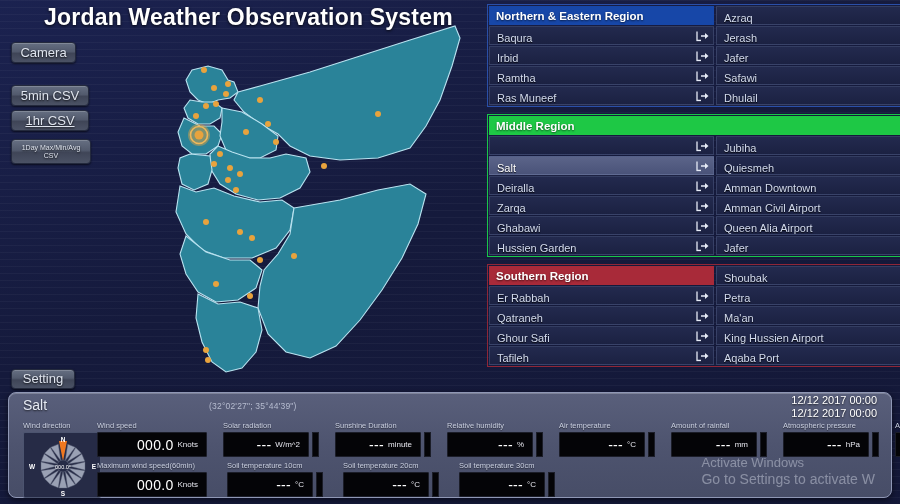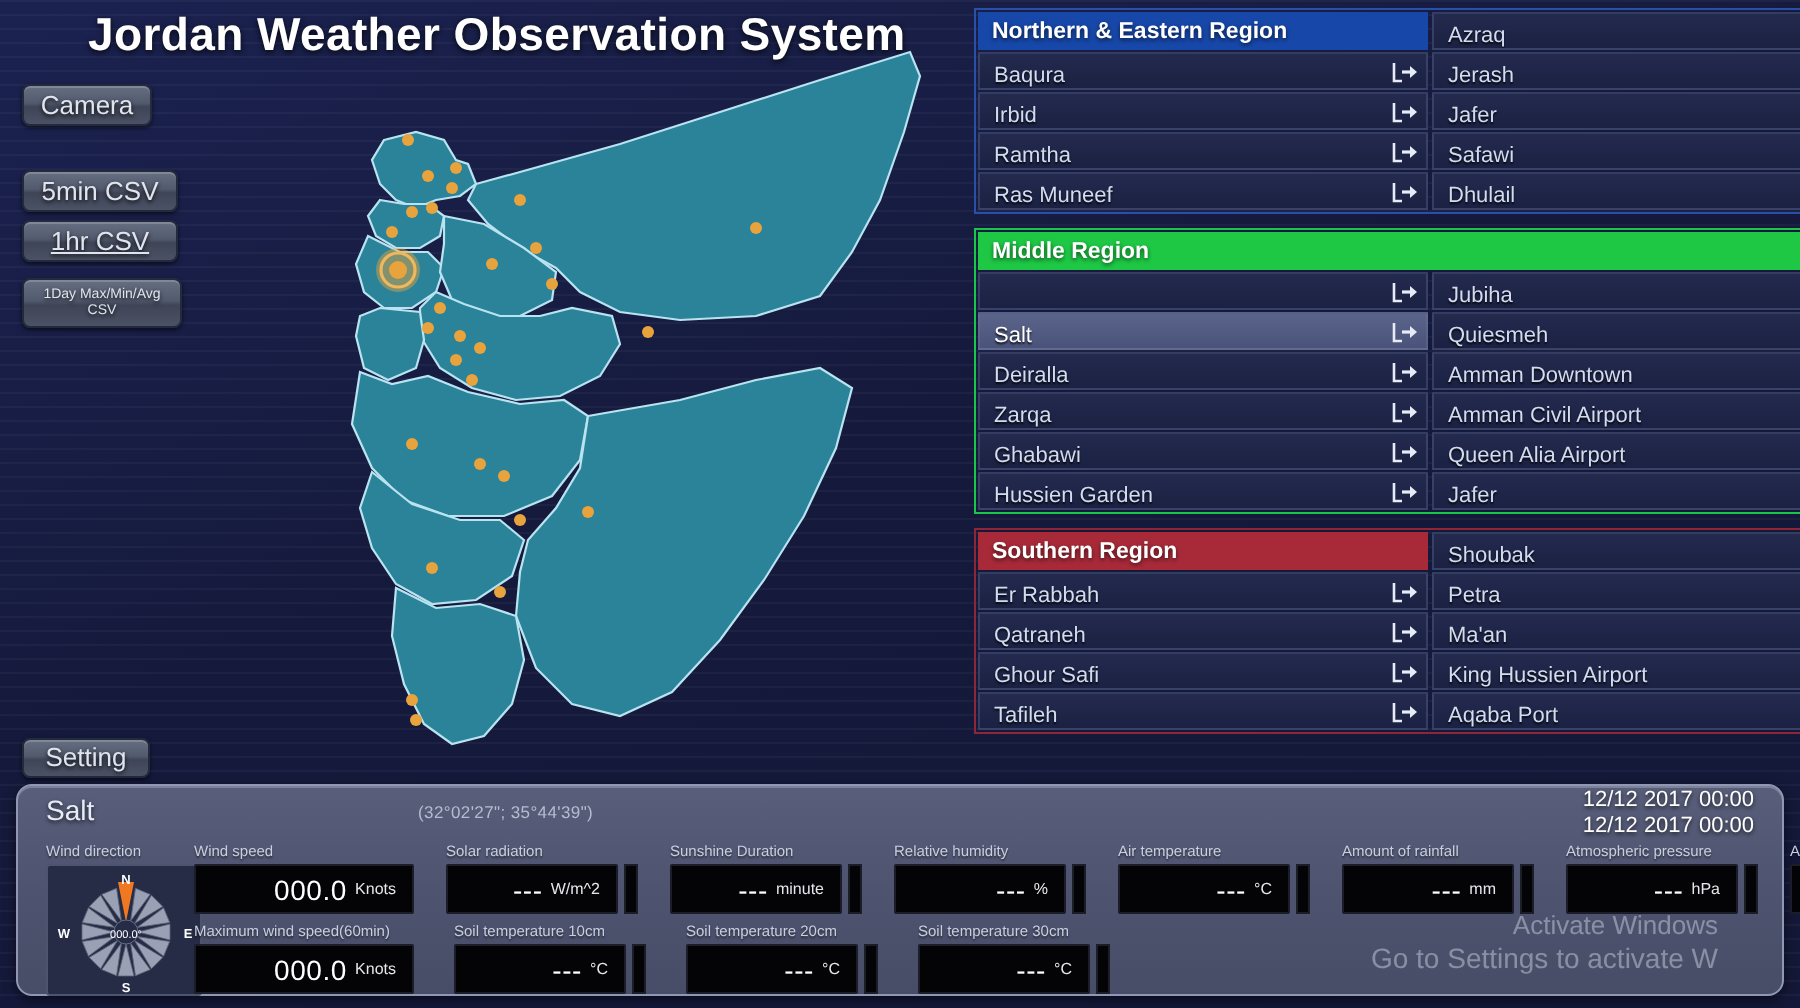--- a/index.html
+++ b/index.html
@@ -166,22 +166,22 @@
     display: flex; align-items: center; justify-content: flex-end;
     padding-right: 8px; gap: 4px;
     color: #ffffff;
   }
   .lcd .val { font-size: 14px; letter-spacing: 0.3px; }
   .lcd .unit { font-size: 8px; color: #e6e6ee; }
   .fld-row { display: flex; align-items: flex-start; gap: 3px; }
   .trend { width: 7px; height: 25px; background: #040407; border: 1px solid #1b1d28; }
 
   #watermark {
-    position: absolute; right: 32px; top: 62px;
-    text-align: right; color: rgba(226,230,242,0.42);
+    position: absolute; right: 16px; top: 62px;
+    text-align: left; color: rgba(226,230,242,0.42);
     text-shadow: none; pointer-events: none;
   }
   #wm1 { font-size: 13px; }
   #wm2 { font-size: 14px; margin-top: 1px; }
 </style>
 </head>
 <body>
 
 <div id="app">
 

